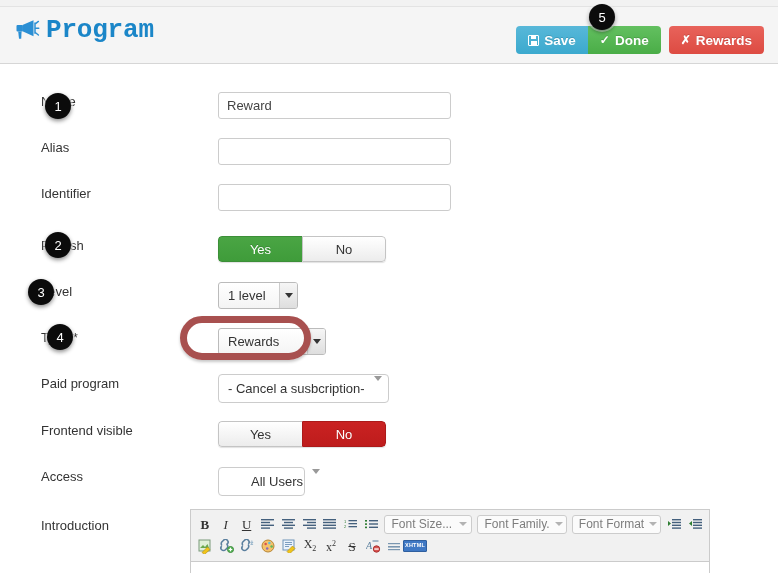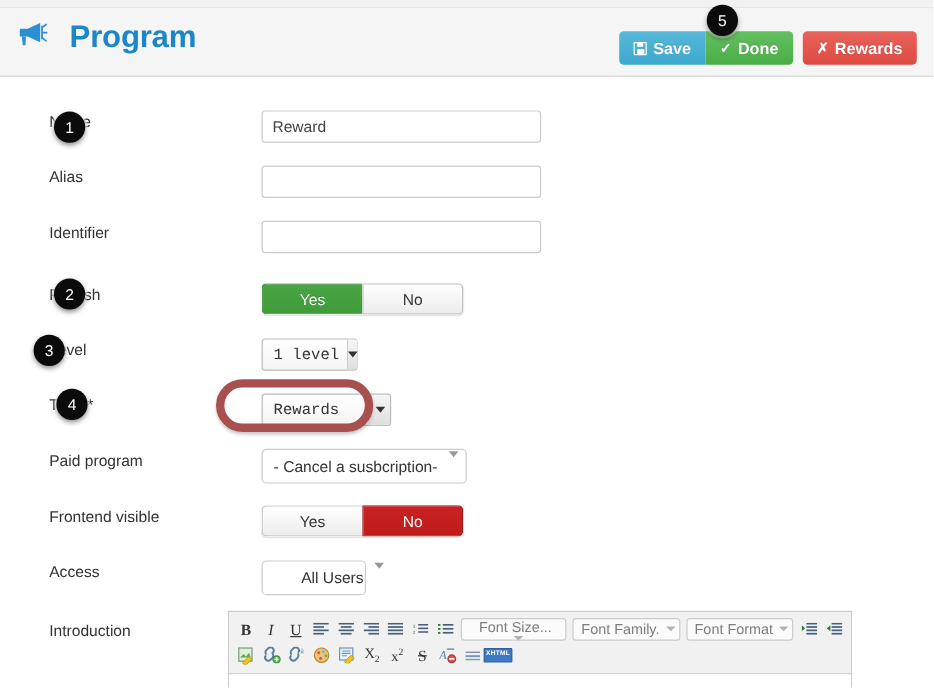--- a/index.html
+++ b/index.html
@@ -36,21 +36,23 @@
     height: 57px;
     background: #f5f5f5;
     border-bottom: 1px solid #d6d6d6;
     box-sizing: border-box;
   }
   .page-title-wrap {
     position: absolute;
     left: 14px;
     top: 10px;
     display: flex;
-    gap: 18px;
+    align-items: center;
+    gap: 6px;
+    font-family: Liberation Mono, monospace;
   }
   .megaphone-icon {
     width: 26px;
     height: 24px;
     display: block;
   }
   .page-title {
     font-size: 26px;
     font-weight: bold;
     color: #1b86c8;
@@ -199,21 +201,20 @@
     box-sizing: border-box;
     cursor: pointer;
     position: relative;
     padding-left: 9px;
     font-size: 13px;
     color: #333333;
   }
   .native-select .ns-label {
     flex: 1;
     white-space: nowrap;
-    font-family: Liberation Mono, monospace;
   }
   .native-select .ns-arrow {
     width: 18px;
     height: 25px;
     margin-left: 6px;
     border-left: 1px solid #cccccc;
     background: linear-gradient(to bottom, #f6f6f6 0%, #dedede 100%);
     border-radius: 0 2px 2px 0;
     display: flex;
     align-items: center;
@@ -589,21 +590,21 @@
           <rect x="0" y="7.6" width="2" height="1.6"></rect>
             </g>
           <g fill="#44607d">
               <rect x="4" y="1" width="9" height="1.4"></rect>
               <rect x="4" y="4.3" width="9" height="1.4"></rect>
           <rect x="4" y="7.6" width="9" height="1.4"></rect>
             </g>
           </svg>
         </div>
 
-      <div class="tb-sel" style="min-width:88px;flex-direction:column;">
+      <div class="tb-sel" style="min-width:88px;">
         <span>Font Size...</span>
         <i class="tiny-caret"></i>
       </div>
       <div class="tb-sel" style="min-width:86px;">
         <span>Font Family.</span>
         <i class="tiny-caret"></i>
       </div>
       <div class="tb-sel" style="min-width:86px;">
         <span>Font Format</span>
         <i class="tiny-caret"></i>

